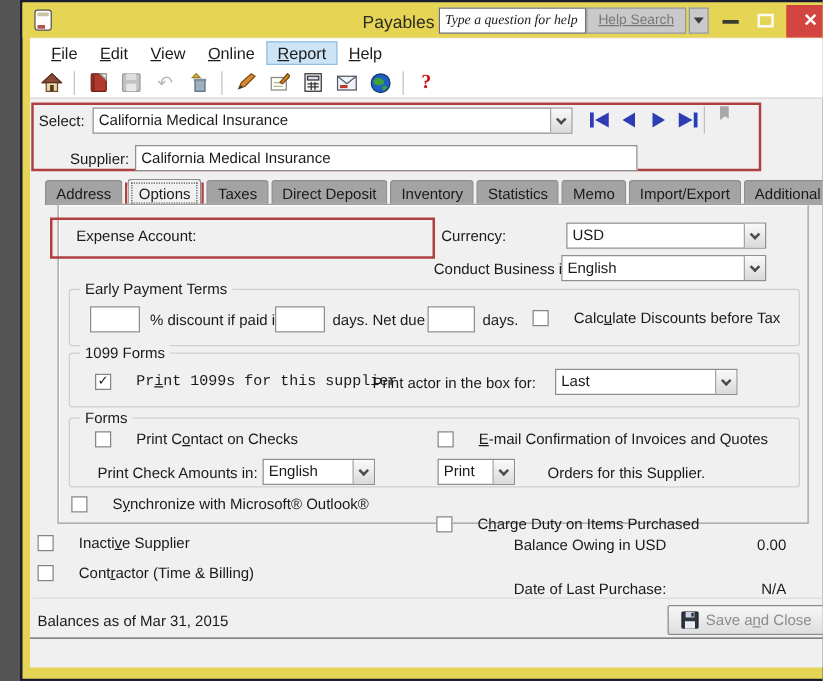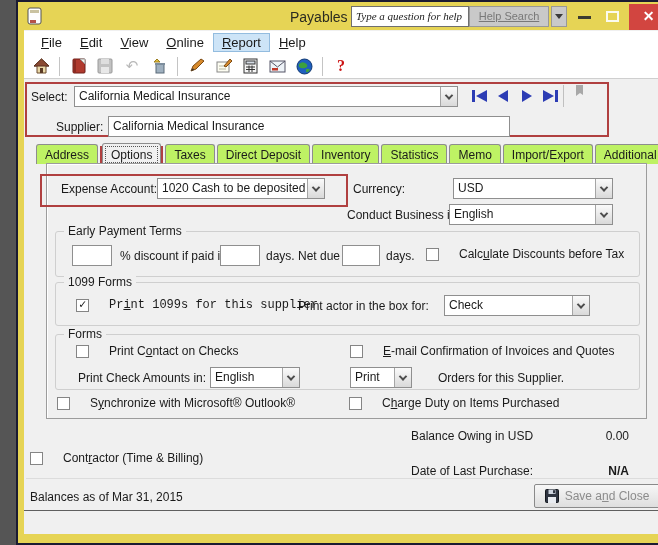--- a/index.html
+++ b/index.html
@@ -53,21 +53,21 @@
   .check .bx { width:13px; height:13px; background:#fff; border:1px solid #858585; flex:0 0 auto;
                display:flex; align-items:center; justify-content:center; font-size:12px; color:#111; line-height:1; }
   .check.on .bx::after { content:"\2713"; font-weight:bold; margin-top:-1px; }
 
   
   .nav-btn { position:absolute; top:87px; width:20px; height:18px; display:flex; align-items:center; justify-content:center; }
   .nav-sep { position:absolute; top:85px; left:547px; width:1px; height:22px; background:#c0c0c0; }
 
   
   .tabs { position:absolute; left:20px; top:142px; height:22px; display:flex; align-items:flex-end; font-size:12px; }
-  .tab { padding:3px 8px 2px; border:1px solid #8d8d8d; border-bottom:none; border-radius:3px 3px 0 0; background:#bef264; margin-right:2px; white-space:nowrap; }
+  .tab { padding:3px 8px 2px; border:1px solid #8d8d8d; border-bottom:none; border-radius:3px 3px 0 0; background:#a3a3a3; margin-right:2px; white-space:nowrap; }
   .tab.sel { background:#f0f0f0; outline:1px dotted #555; outline-offset:-4px; padding:4px 8px 4px; }
   .tab-annot { border:2px solid #b04040; margin-right:2px; }
   .tab-annot .tab { margin-right:0; }
 
   
   .panel { position:absolute; left:30px; top:163px; width:601px; height:256px; background:#f0f0f0;
            border:1px solid #9c9c9c; box-shadow:inset 1px 1px 0 #ffffff; }
   .group { position:absolute; border:1px solid #cfcfcf; border-radius:3px; }
   .group-title { position:absolute; top:-8px; left:8px; background:#f0f0f0; padding:0 4px; font-size:12px; white-space:nowrap; }
 
@@ -241,26 +241,20 @@
     <span class="tab">Statistics</span>
     <span class="tab">Memo</span>
     <span class="tab">Import/Export</span>
     <span class="tab">Additional Info</span>
   </div>
 
   <div class="panel">
 
     <div class="annot" style="left:-7px; top:10px; width:308px; height:33px;"></div>
     <span class="lbl" style="left:14px; top:18px;">Expense Account:</span>
-    <div class="combo" style="left:110px; top:14px; width:168px;">
-      <span class="val">1020 Cash to be deposited</span>
-      <span class="btn">
-          <span class="chev"></span>
-        </span>
-    </div>
 
     <span class="lbl" style="left:306px; top:18px;">Currency:</span>
     <div class="combo" style="left:406px; top:14px; width:160px;">
       <span class="val">USD</span>
       <span class="btn">
           <span class="chev"></span>
         </span>
     </div>
 
     <span class="lbl" style="left:300px; top:44px;">Conduct Business in:</span>
@@ -286,21 +280,21 @@
     </div>
 
     <div class="group" style="left:8px; top:118px; width:585px; height:44px;">
       <span class="group-title">1099 Forms</span>
       <label class="check on" style="left:20px; top:15px;font-family:Liberation Mono, monospace;">
         <span class="bx"></span>
         <span>Pr<u>i</u>nt 1099s for this supplier</span>
       </label>
       <span class="lbl" style="left:242px; top:16px;">Print actor in the box for:</span>
       <div class="combo" style="left:388px; top:12px; width:146px;">
-        <span class="val">Check</span>
+        <span class="val">Last</span>
         <span class="btn">
             <span class="chev"></span>
           </span>
       </div>
     </div>
 
     <div class="group" style="left:8px; top:170px; width:585px; height:56px;">
       <span class="group-title">Forms</span>
       <label class="check" style="left:20px; top:9px;">
         <span class="bx"></span>
@@ -323,36 +317,40 @@
             <span class="chev"></span>
           </span>
       </div>
       <span class="lbl" style="left:382px; top:36px;">Orders for this Supplier.</span>
     </div>
 
     <label class="check" style="left:10px; top:232px;">
       <span class="bx"></span>
       <span>S<u>y</u>nchronize with Microsoft® Outlook®</span>
     </label>
-    <label class="check" style="left:302px; top:232px;">
+    <label class="check" style="left:302px; top:248px;">
       <span class="bx"></span>
       <span>C<u>h</u>arge Duty on Items Purchased</span>
     </label>
   </div>
 
+  <label class="check" style="left:14px; top:427px;">
+    <span class="bx"></span>
+    <span>Inacti<u>v</u>e Supplier</span>
+  </label>
   <label class="check" style="left:14px; top:451px;">
     <span class="bx"></span>
     <span>Cont<u>r</u>actor (Time &amp; Billing)</span>
   </label>
 
   <span class="lbl" style="left:395px; top:429px;">Balance Owing in USD</span>
   <span class="val-right" style="left:565px; top:429px; width:48px;">0.00</span>
 
   <span class="lbl" style="left:395px; top:464px;">Date of Last Purchase:</span>
-  <span class="val-right" style="left:578px; top:464px; width:35px;font-weight:bold;">N/A</span>
+  <span class="val-right" style="left:578px; top:464px; width:35px;">N/A</span>
 
   <div class="footer-line1"></div>
   <span class="lbl" style="left:14px; top:490px;">Balances as of Mar 31, 2015</span>
 
   <div class="save-btn">
     <svg width="14" height="14">
         <rect x="0.5" y="0.5" width="13" height="13" rx="1" fill="#2e3440" stroke="#15181f"></rect>
         <rect x="3.5" y="0.5" width="7" height="4.5" fill="#cfd6e0"></rect>
         <rect x="8" y="1.2" width="2" height="3" fill="#2e3440"></rect>
         <rect x="3" y="8" width="8" height="6" fill="#e8ebf0"></rect>

